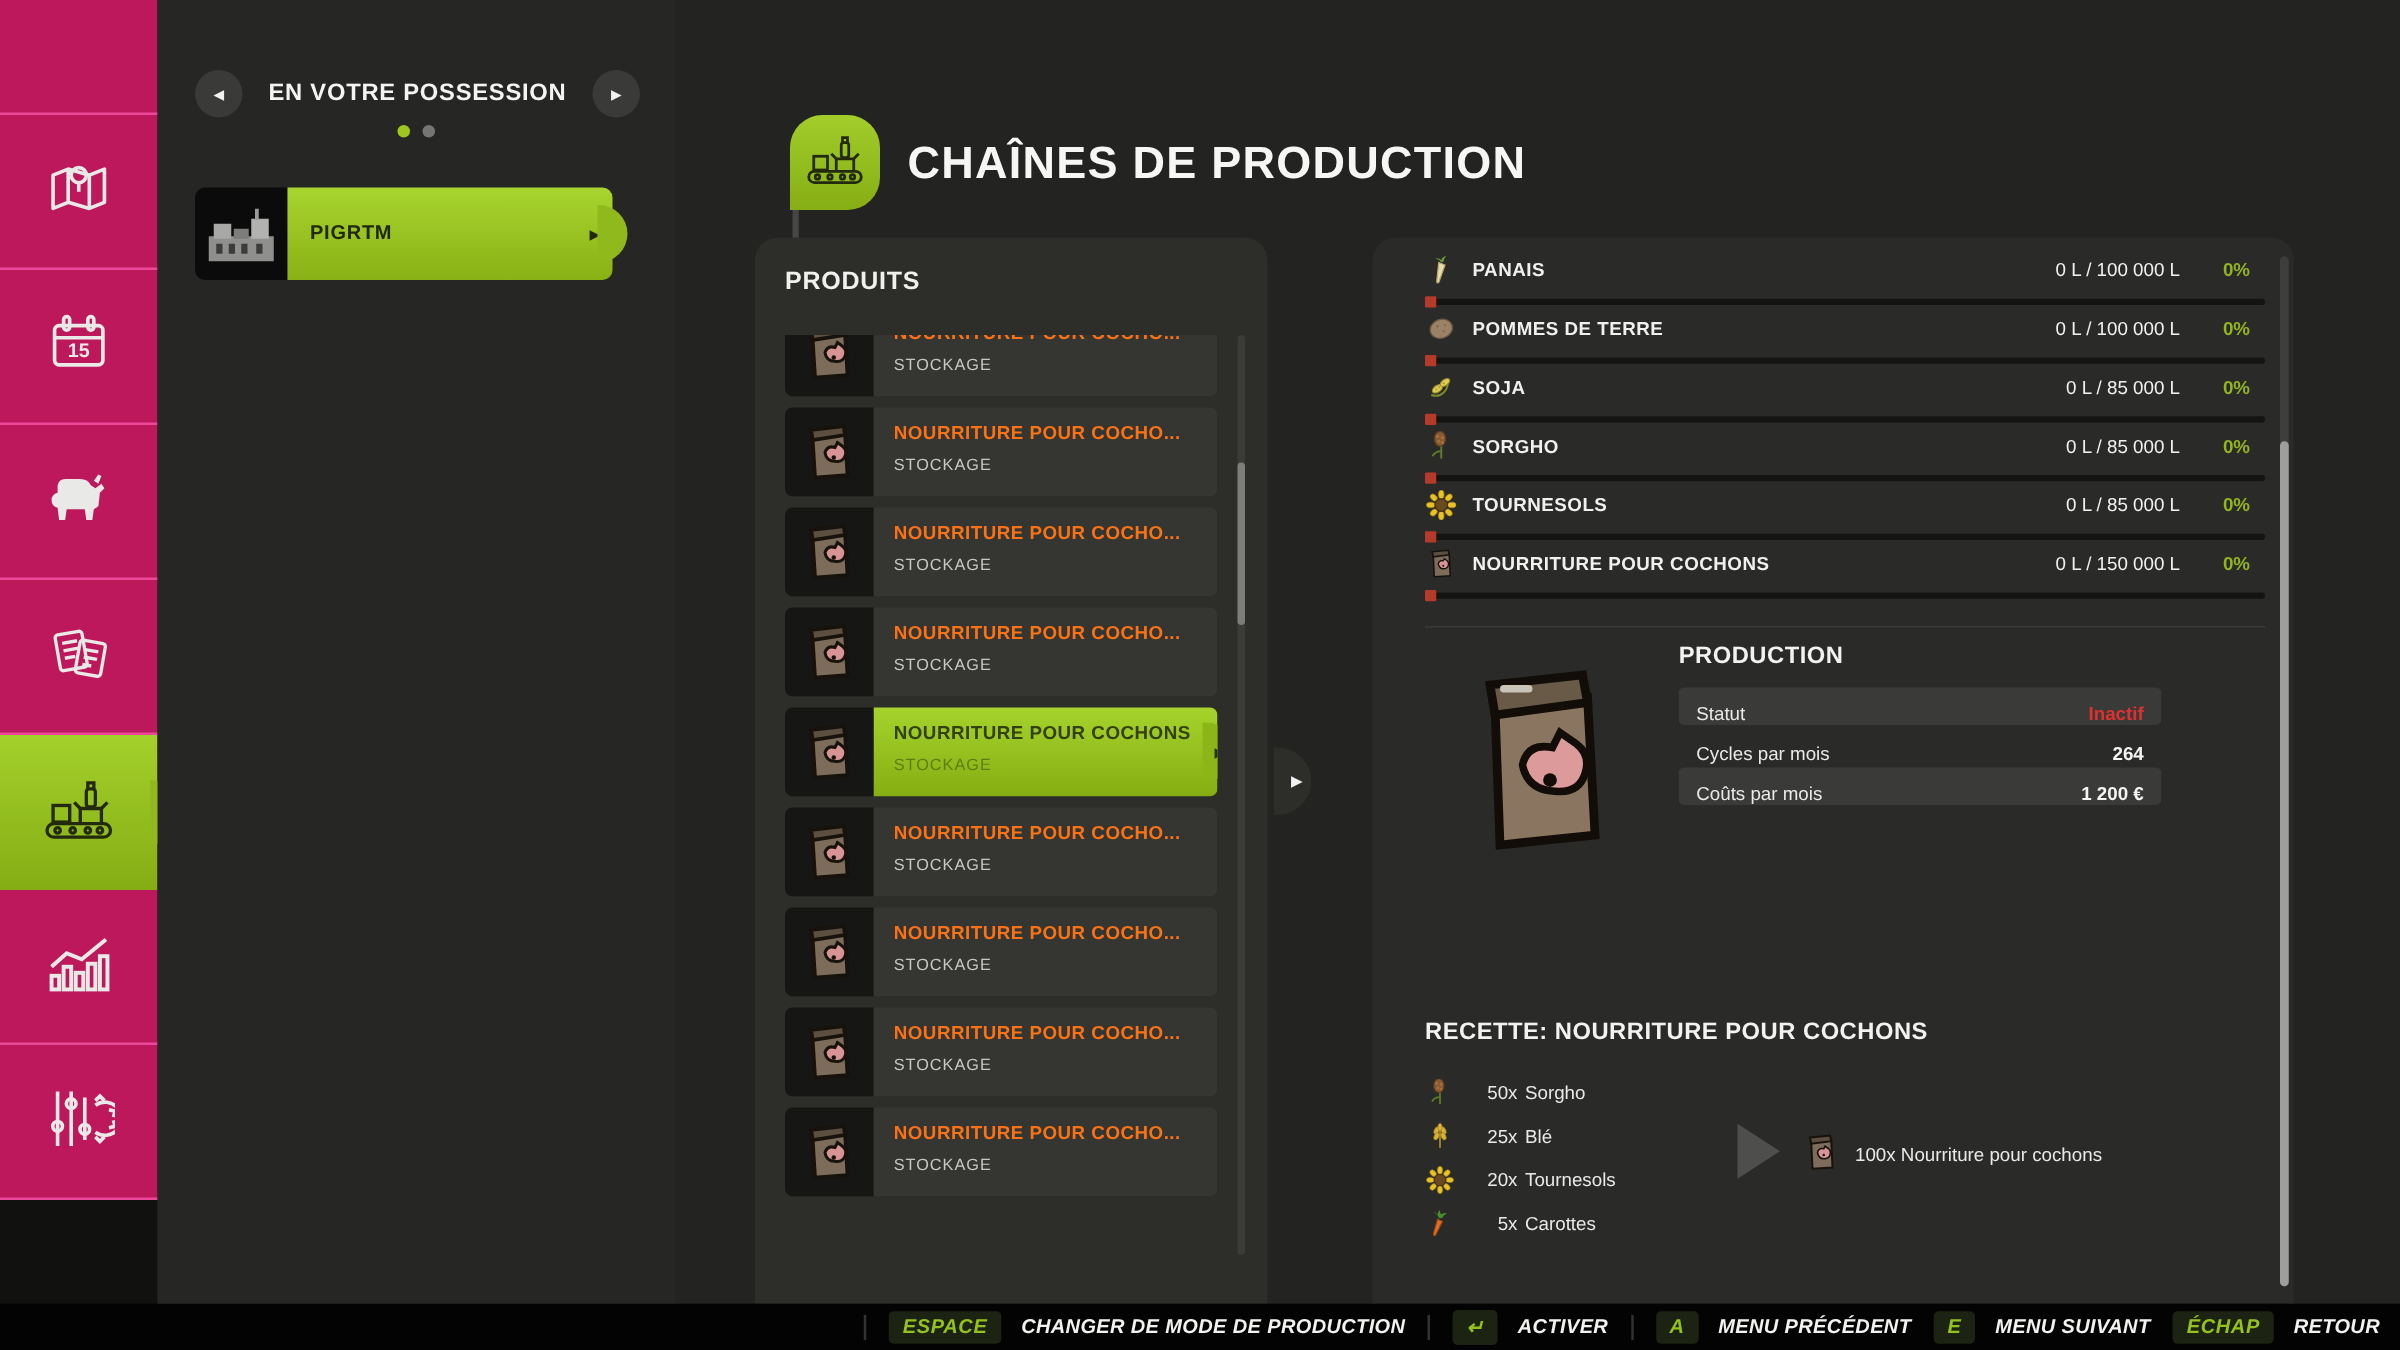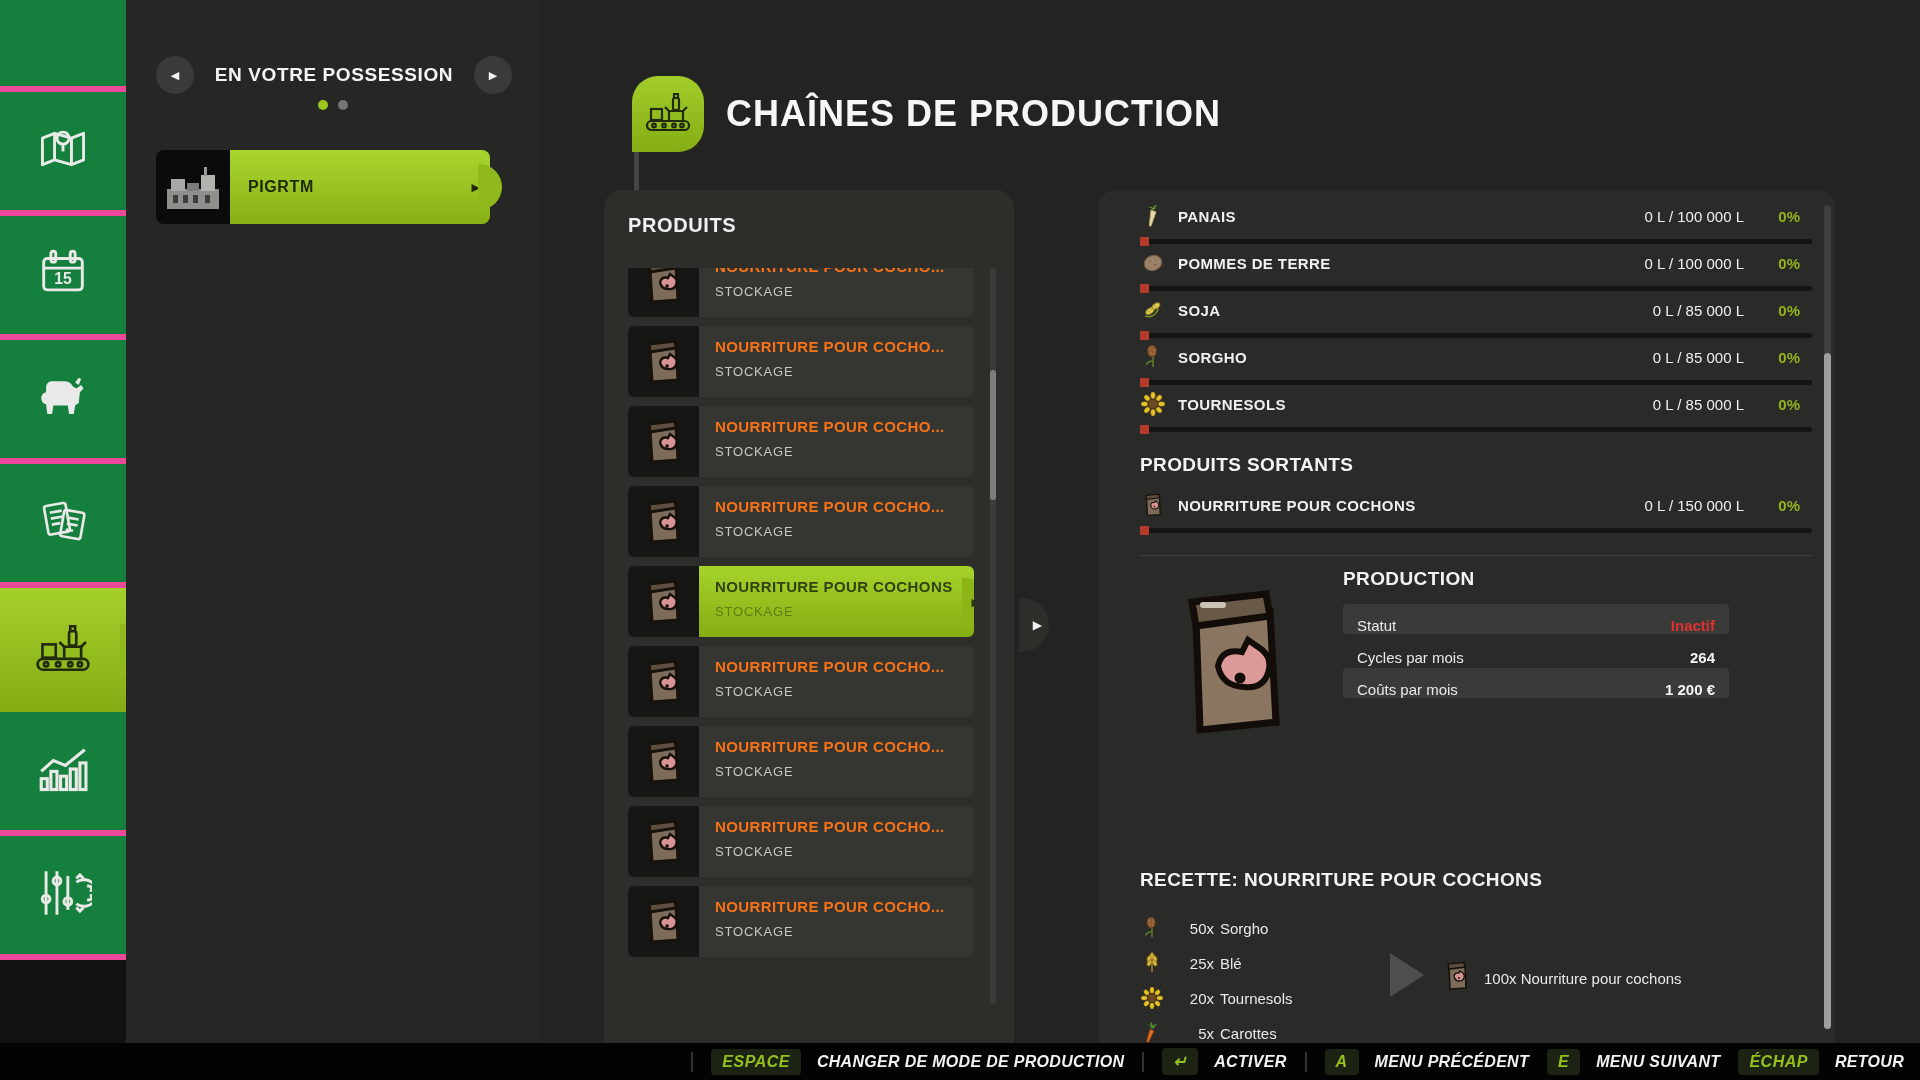--- a/index.html
+++ b/index.html
@@ -7,21 +7,21 @@
   body {
     background:#232322;
     font-family:"Liberation Sans", sans-serif;
     color:#ededed;
     position:relative;
   }
   
   .sidebar { position:absolute; left:0; top:0; width:126px; height:1080px; background:#101010; }
   .sidebar .cell {
     height:124px; display:flex; align-items:center; justify-content:center;
-    border-bottom:6px solid #ec4899; background:#15803d; position:relative;
+    border-bottom:2px solid #ec4899; background:#be185d; position:relative;
   }
   .sidebar .cell.first { height:92px; }
   .sidebar .cell svg { width:58px; height:58px; }
   .sidebar .cell.active { background:linear-gradient(180deg,#a4d02b,#84ad14); border-bottom:none; }
   .sidebar .cell.active .tab-bump {
     position:absolute; right:-16px; top:50%; transform:translateY(-50%);
     width:22px; height:52px; background:#8fb91c; border-radius:0 26px 26px 0;
     display:flex; align-items:center; justify-content:center;
   }
   .sidebar .cell.active .tab-bump span { color:#1c230a; font-size:12px; }
@@ -47,21 +47,21 @@
     display:flex; align-items:center; padding-left:18px; position:relative;
   }
   .poss-label .txt { color:#20290a; font-weight:bold; font-size:16px; letter-spacing:.6px; }
   .poss-label .mini-arrow { position:absolute; right:10px; color:#20290a; font-size:11px; }
   .poss-label::after {
     content:""; position:absolute; right:-12px; top:14px; width:24px; height:46px;
     background:#8fb91c; border-radius:0 24px 24px 0;
   }
   .v-scroll-left { position:absolute; left:508px; top:140px; width:5px; height:860px; background:#464644; border-radius:3px; }
   
-  .page-header { position:absolute; left:632px; top:76px; display:flex; align-items:center; gap:22px;text-align:right; }
+  .page-header { position:absolute; left:632px; top:92px; display:flex; align-items:center; gap:22px;text-align:right; }
   .header-plate {
     width:72px; height:76px; background:linear-gradient(180deg,#a2cd2a,#86ae15);
     border-radius:26px 26px 26px 0; display:flex; align-items:center; justify-content:center;
   }
   .header-plate svg { width:48px; height:48px; }
   .page-title { font-size:36px; font-weight:600; letter-spacing:1px; color:#f6f6f4; }
   
   .panel-products {
     position:absolute; left:604px; top:190px; width:410px; height:853px;
     background:#2d2d29; border-radius:18px 18px 0 0;
@@ -550,21 +550,20 @@
       <span class="fill-label">TOURNESOLS</span>
       <span class="fill-value">0 L / 85 000 L</span>
       <span class="fill-pct">0%</span>
     </div>
     <div class="fill-bar">
             <span class="tick"></span>
           </div>
   </div>
 </div>
 
-    <h3 class="sec-heading outputs-heading">PRODUITS SORTANTS</h3>
     <div id="outputs-list">
   <div class="fill-block">
     <div class="fill-row">
       <span class="ficon">
               <svg viewBox="0 0 26 30">
                 <path d="M5 7 L21 5 L22 27 L6 28 Z" fill="#7d6c59" stroke="#17120c" stroke-width="1.6"></path>
                 <path d="M4 3 L20 1.5 L21 6 L5 8 Z" fill="#5c4f40" stroke="#17120c" stroke-width="1.6"></path>
                 <path d="M10 15 q1 -4 5 -3 l1 -2 l3 2 q2 2 1 5 q-1 3 -5 3 q-4 0 -5 -5 z" fill="#d89494" stroke="#17120c" stroke-width="1.3"></path>
                 <circle cx="15" cy="17" r="1" fill="#17120c"></circle>
               </svg>

